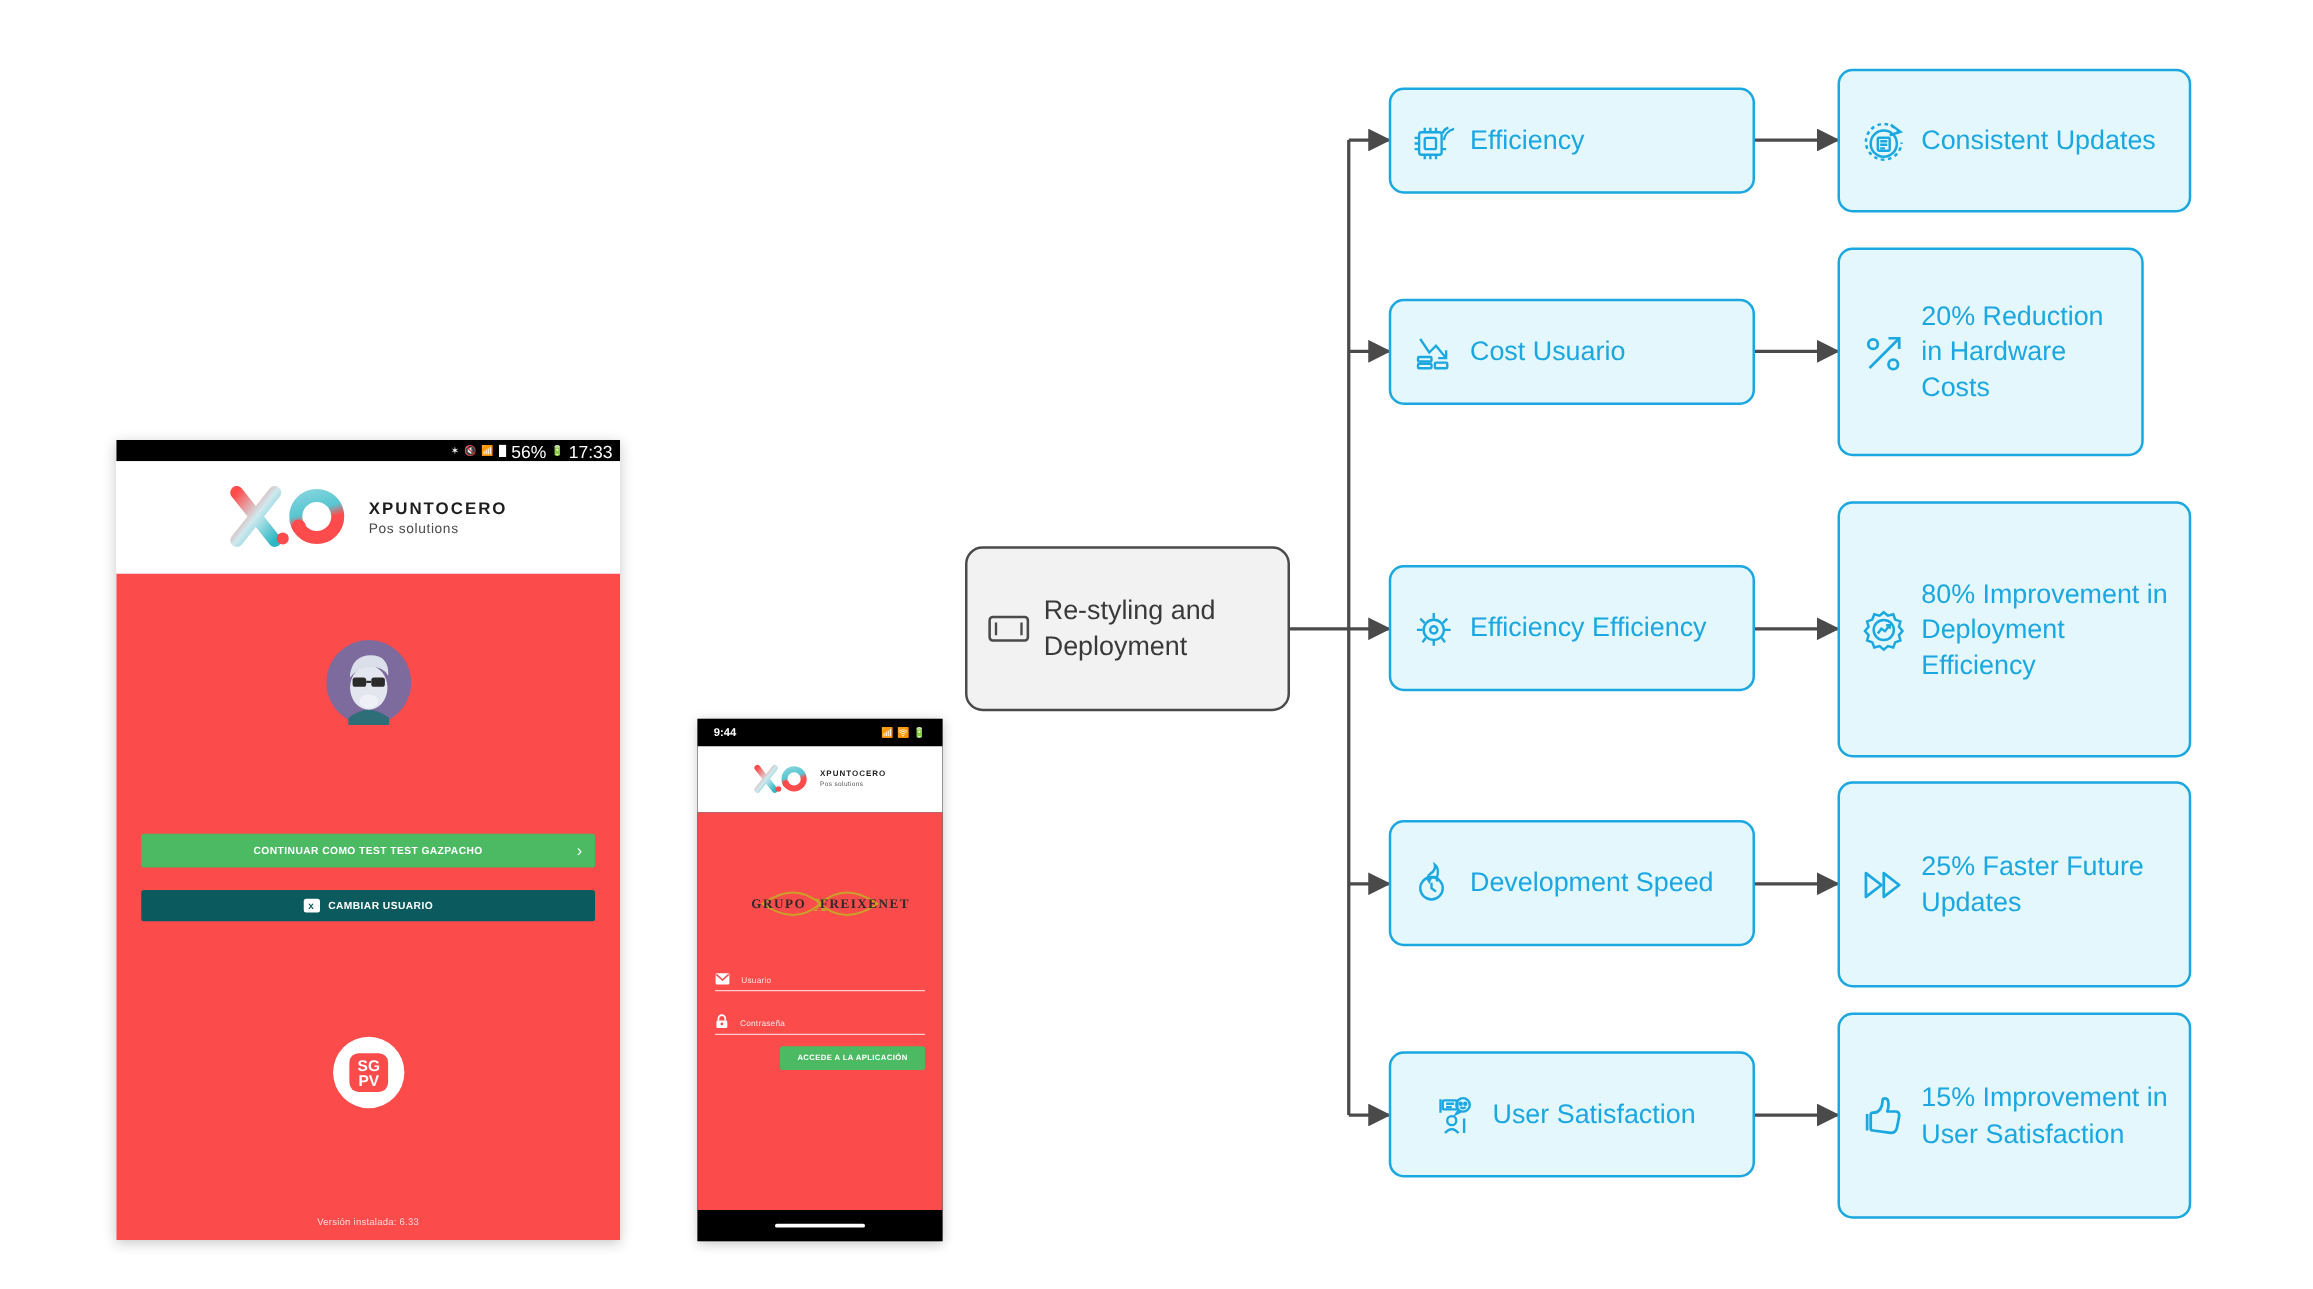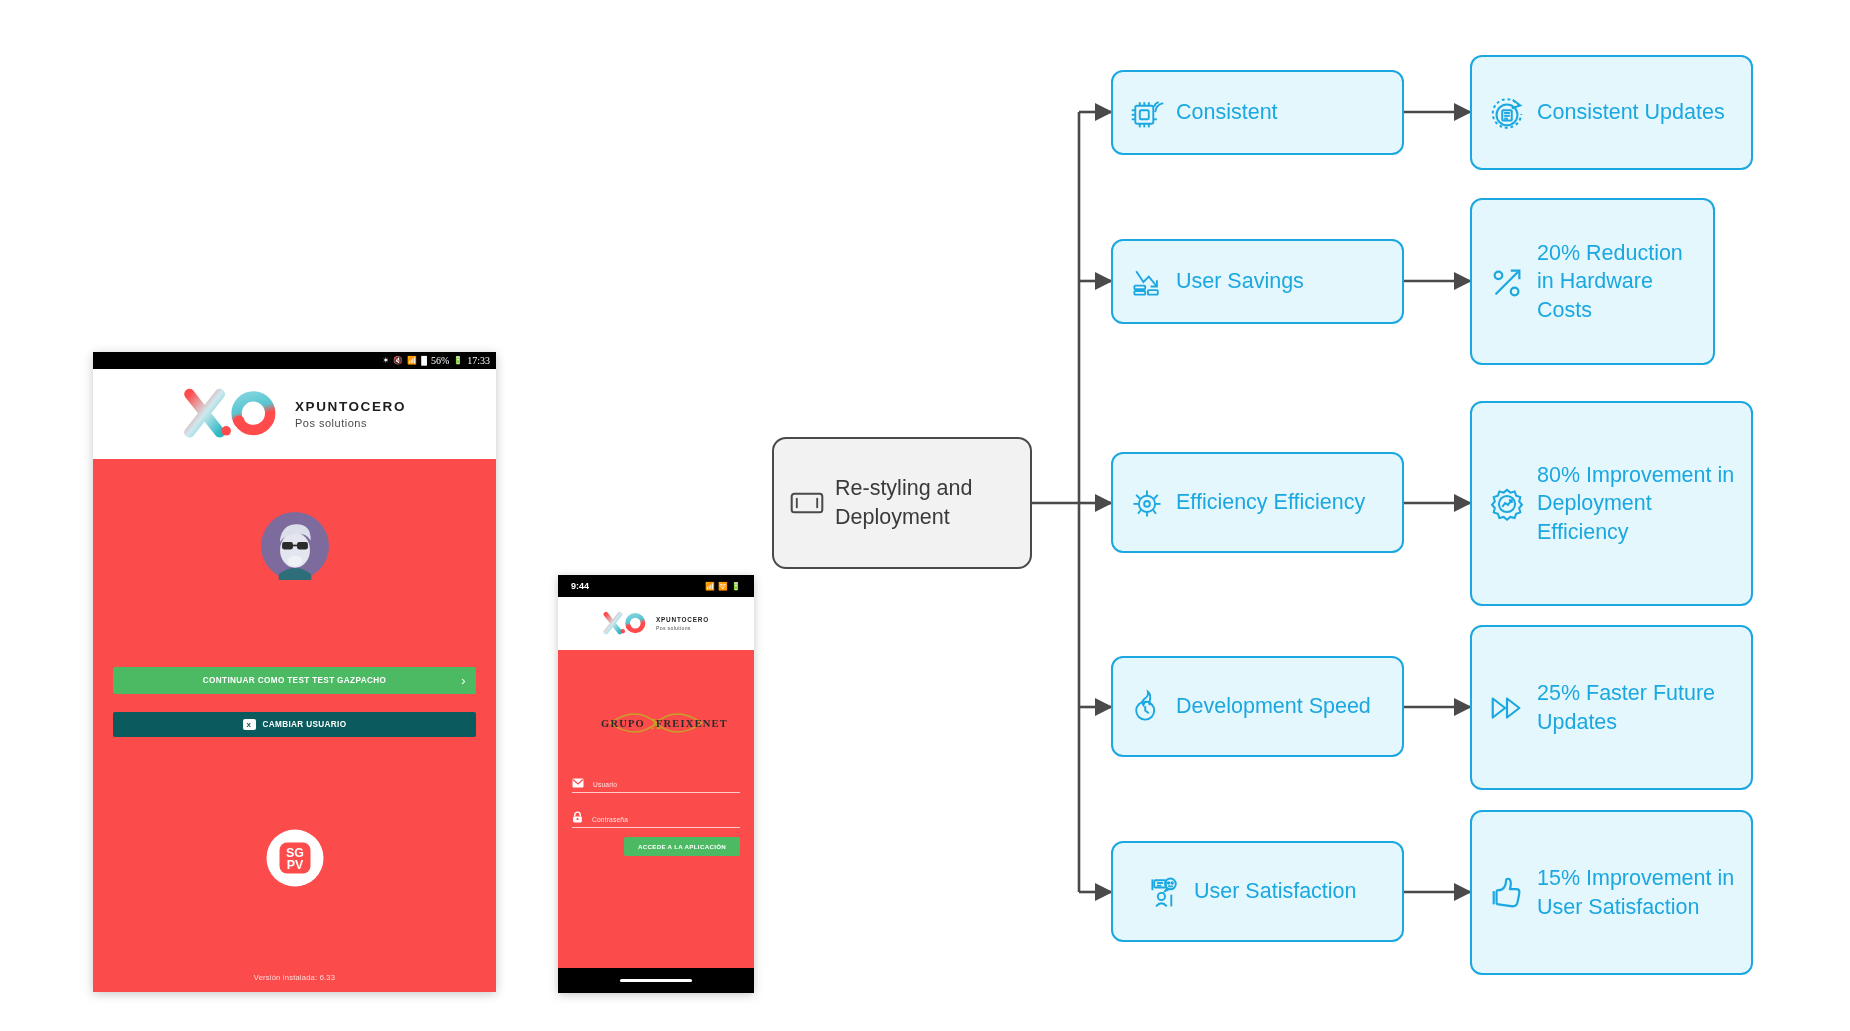--- a/index.html
+++ b/index.html
@@ -18,21 +18,21 @@
     background: #ffffff;
     box-shadow: 0 2px 10px rgba(0,0,0,0.22);
     overflow: hidden;
   }
   .tablet-statusbar {
     height: 17px; background: #000;
     display: flex; align-items: center; justify-content: flex-end;
     padding-right: 6px; gap: 4px;
   }
   .tablet-statusbar .sb-ico { color:#fff; font-size: 8px; line-height:1; }
-  .tablet-statusbar .sb-txt { color:#fff; font-size: 10px; font-weight: 500; letter-spacing:0;font-family:Liberation Serif, serif; }
+  .tablet-statusbar .sb-txt { color:#fff; font-size: 14px; font-weight: 500; letter-spacing:0; }
   .tablet-header {
     height: 90px; background: #fff;
     display: flex; align-items: center; justify-content: center; gap: 16px;
   }
   .xo-logo { width: 96px; height: 56px; }
   .brand-lines { display: flex; flex-direction: column; gap: 3px; }
   .brand-main { font-size: 13.5px; font-weight: 700; letter-spacing: 1.6px; color: #1d1d1d; }
   .brand-sub { font-size: 11px; color: #4a4a4a; letter-spacing: 0.5px; }
   .tablet-body {
     height: calc(100% - 107px); background: #FB4B4B;
@@ -317,21 +317,21 @@
           <line x1="17" y1="32" x2="17" y2="36"></line>
           <line x1="22" y1="32" x2="22" y2="36"></line>
         <line x1="3" y1="17" x2="7" y2="17"></line>
           <line x1="3" y1="22" x2="7" y2="22"></line>
           <line x1="3" y1="27" x2="7" y2="27"></line>
         <line x1="27" y1="27" x2="31" y2="27"></line>
         <path d="M28 13 a7 7 0 0 1 5 -5"></path>
           <path d="M29 19 a12 12 0 0 1 9 -10"></path>
       </svg>
     </span>
-    <span class="node-label">Consistent</span>
+    <span class="node-label">Efficiency</span>
   </div>
 
   <div class="node" style="left:1470px; top:55px; width:283px; height:115px;">
     <span class="node-icon">
       <svg width="38" height="38" viewBox="0 0 40 40" stroke="#1BA7E0" fill="none" stroke-width="2.1">
         <path d="M33 13 A15 15 0 1 0 35 21" stroke-dasharray="3 3"></path>
         <path d="M26 6 L34 12 L25 15"></path>
         <circle cx="20" cy="22" r="11"></circle>
         <rect x="15" y="17" width="10" height="11" rx="1"></rect>
         <line x1="17" y1="20" x2="23" y2="20"></line>
@@ -345,21 +345,21 @@
   <div class="node" style="left:1111px; top:239px; width:293px; height:85px;">
     <span class="node-icon">
       <svg width="36" height="36" viewBox="0 0 40 40" stroke="#1BA7E0" fill="none" stroke-width="2.1">
         <path d="M8 8 L16 20 L22 14 L31 25"></path>
         <path d="M31 18 L31 25 L24 25"></path>
         <rect x="6" y="24" width="12" height="4" rx="1"></rect>
         <rect x="6" y="30" width="12" height="4" rx="1"></rect>
         <rect x="21" y="29" width="11" height="5" rx="1"></rect>
       </svg>
     </span>
-    <span class="node-label">User Savings</span>
+    <span class="node-label">Cost Usuario</span>
   </div>
 
   <div class="node" style="left:1470px; top:198px; width:245px; height:167px;">
     <span class="node-icon">
       <svg width="38" height="38" viewBox="0 0 40 40" stroke="#1BA7E0" fill="none" stroke-width="2.3">
         <circle cx="11" cy="13" r="4"></circle>
         <circle cx="28" cy="30" r="4"></circle>
         <line x1="8" y1="33" x2="32" y2="9"></line>
         <path d="M24 8 L33 8 L33 17"></path>
       </svg>

